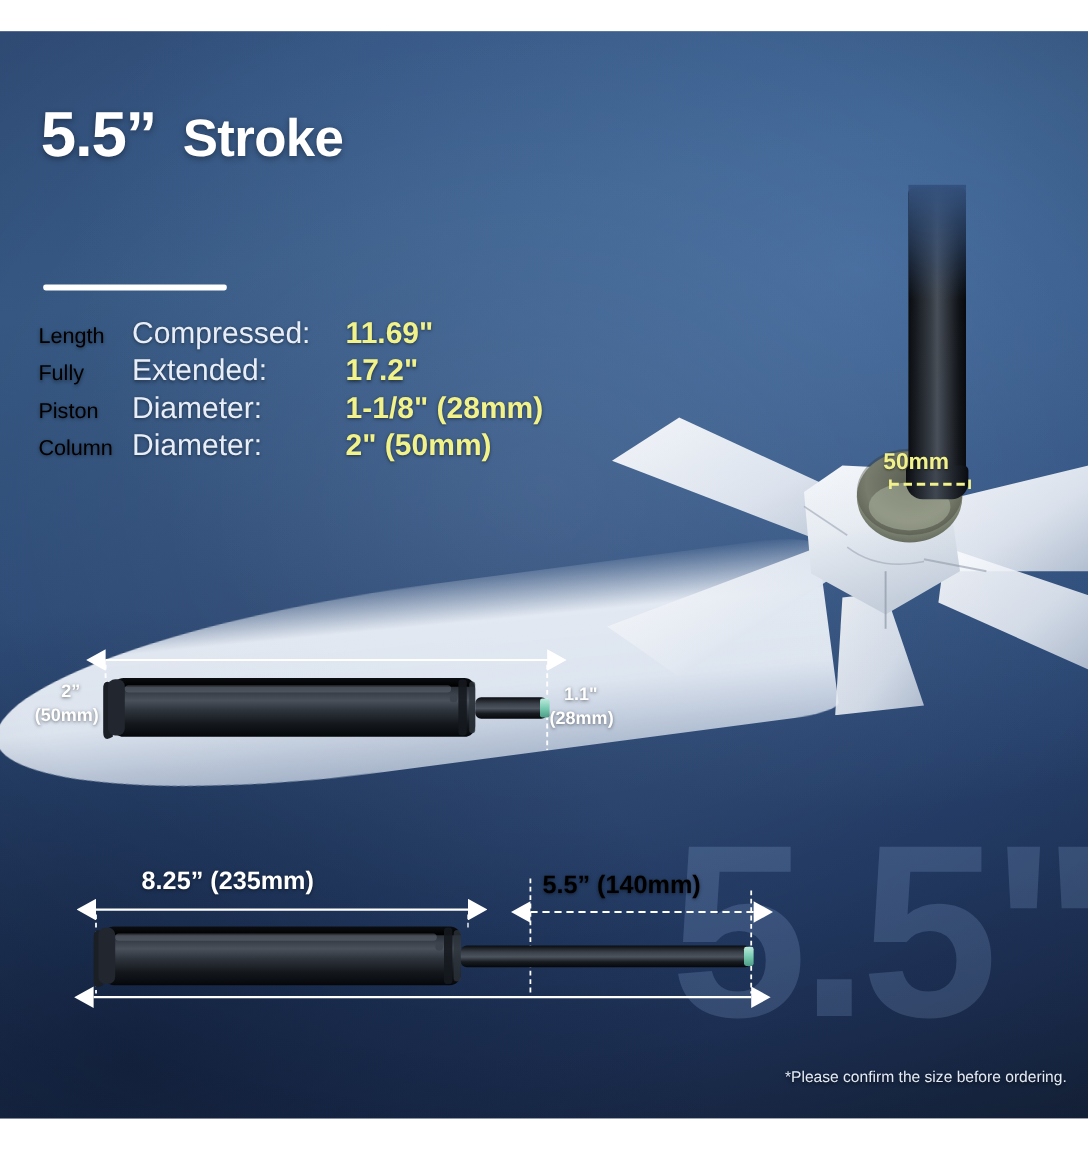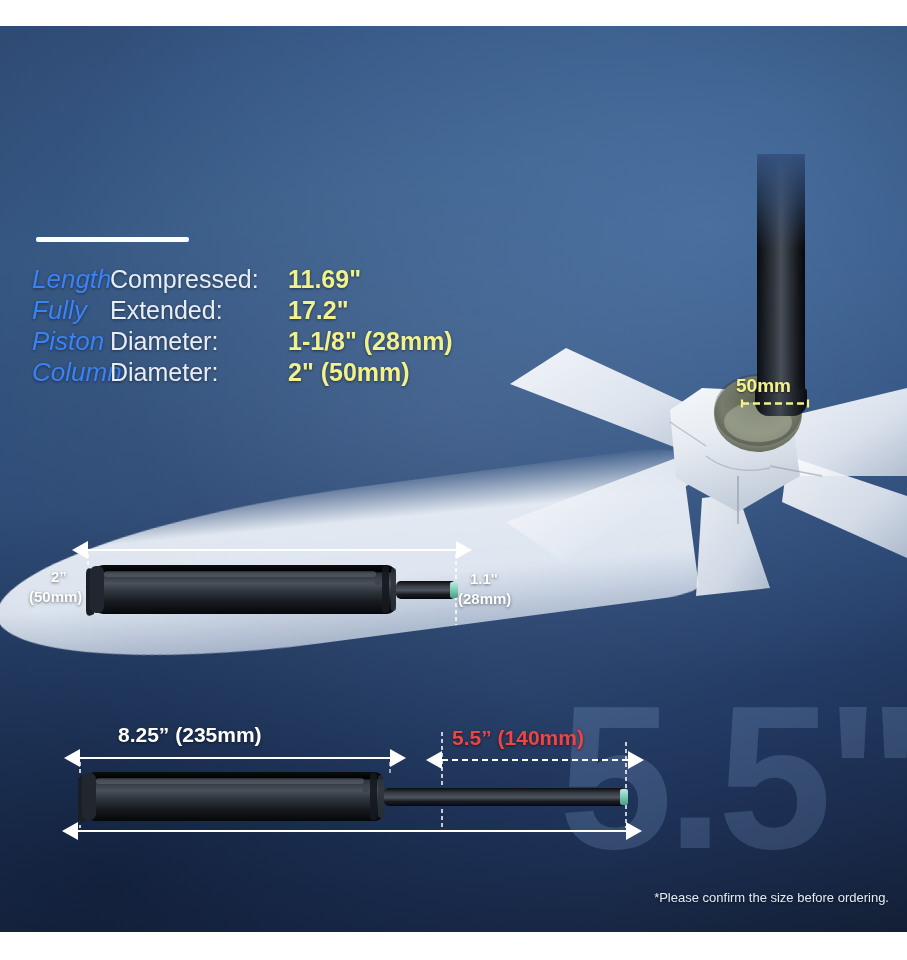--- a/index.html
+++ b/index.html
@@ -136,21 +136,21 @@
   }
 
   
   .dim {
     position: absolute;
     color: #ffffff;
     font-weight: 700;
     text-shadow: 0 1px 3px rgba(0,0,0,0.5);
     white-space: nowrap;
   }
-  .dim.yellow { color: #ef4444; }
+  .dim.yellow { color: #000000; }
 
   
   .h-line1 {
     position: absolute;
     left: 34px;
     top: 82px;
     white-space: nowrap;
     color: #ffffff;
     text-shadow: 0 2px 5px rgba(0,0,0,0.38);
   }
@@ -196,25 +196,24 @@
     top: 264px;
   }
   .spec-row {
     display: flex;
     align-items: baseline;
     height: 31px;
     white-space: nowrap;
   }
   .spec-a {
     width: 78px;
-    font-size: 26px;
-    color: #3b82f6;
+    font-size: 18px;
+    color: #000000;
     font-weight: 400;
     text-shadow: 0 1px 3px rgba(0,0,0,0.45);
-    font-style: italic;
   }
   .spec-b {
     width: 178px;
     font-size: 25px;
     color: #e8eef7;
     font-weight: 400;
     text-shadow: 0 1px 3px rgba(0,0,0,0.45);
   }
   .spec-v {
     font-size: 25px;
@@ -294,20 +293,23 @@
     <div class="mm50-label">50mm</div>
     <svg class="mm50-rule" viewBox="0 0 70 9">
       <line x1="2" y1="4.5" x2="68" y2="4.5" stroke="#f2f28a" stroke-width="2.4" stroke-dasharray="7 4"></line>
       <line x1="2" y1="0.5" x2="2" y2="8.5" stroke="#f2f28a" stroke-width="2.2"></line>
       <line x1="68" y1="0.5" x2="68" y2="8.5" stroke="#f2f28a" stroke-width="2.2"></line>
     </svg>
 
     <div class="vignette"></div>
   </div>
 
+  <div class="h-line1">
+    <span class="big">5.5”</span><span class="med">Stroke</span>
+  </div>
   <div class="h-rule"></div>
 
   <div class="specs">
     <div class="spec-row">
       <span class="spec-a">Length</span>
       <span class="spec-b">Compressed:</span>
       <span class="spec-v">11.69"</span>
     </div>
     <div class="spec-row">
       <span class="spec-a">Fully</span>

